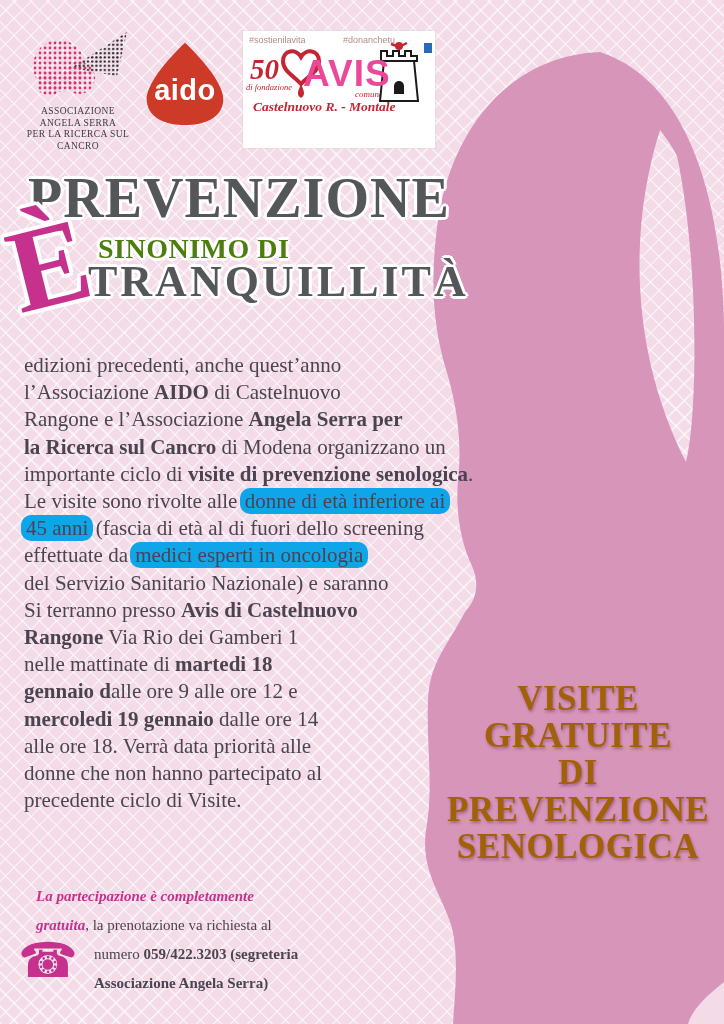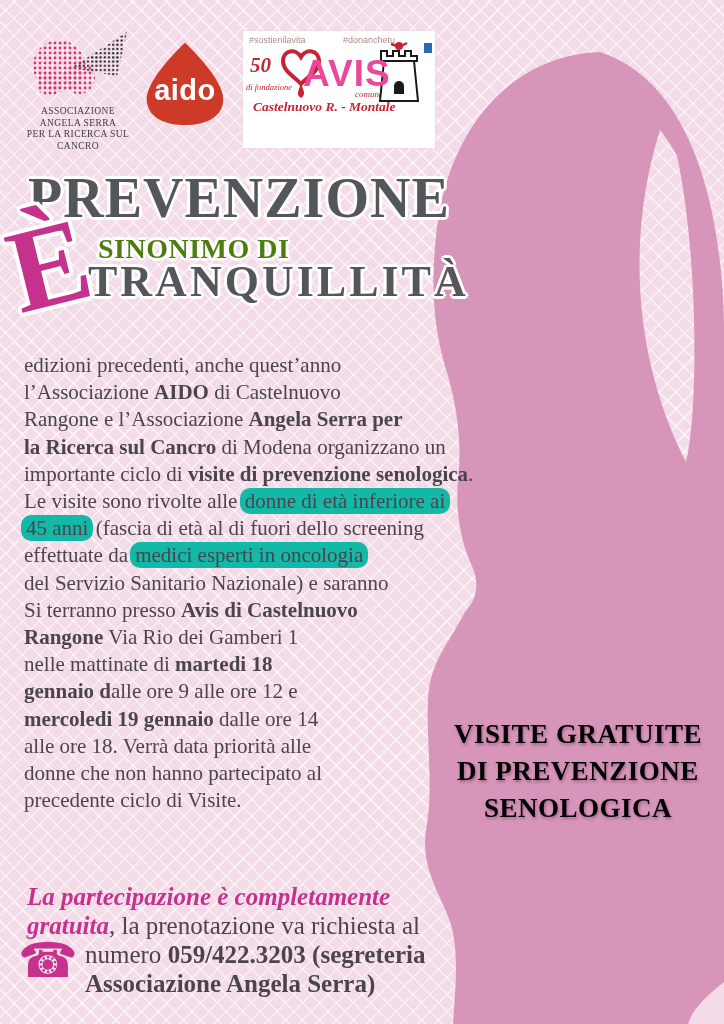--- a/index.html
+++ b/index.html
@@ -17,49 +17,49 @@
   
   #logo-angela{left:18px;top:26px;width:120px;z-index:5;text-align:center;}
   #logo-angela .caption{font-size:9.5px;line-height:11.5px;color:#3c3c3c;letter-spacing:.4px;font-family:"Liberation Serif",serif;}
   #logo-aido{left:137px;top:40px;width:96px;height:86px;z-index:5;}
   #logo-aido .aido-word{position:absolute;left:0;top:34px;width:96px;text-align:center;color:#fff;
      font-family:"Liberation Sans",sans-serif;font-weight:bold;font-size:29px;letter-spacing:.5px;}
   #logo-avis{left:243px;top:31px;width:192px;height:117px;background:#fff;z-index:5;box-shadow:0 0 0 1px rgba(0,0,0,.03);}
   #logo-avis .hash{position:absolute;top:4px;font-size:9px;color:#b08c8a;font-family:"Liberation Sans",sans-serif;}
   #hash-left{left:6px;} #hash-right{left:100px;}
   .red-script{color:#c52433;font-style:italic;font-family:"Liberation Serif",serif;}
-  #avis-50{position:absolute;left:7px;top:22px;font-size:21px;font-weight:bold;text-align:right;}
+  #avis-50{position:absolute;left:7px;top:22px;font-size:29px;font-weight:bold;text-align:right;}
   #avis-fond{position:absolute;left:3px;top:51px;font-size:8.5px;}
   #avis-name{position:absolute;left:60px;top:22px;font-size:37px;font-weight:bold;color:#ec4899;
      font-family:"Liberation Sans",sans-serif;letter-spacing:1px;z-index:2;}
   #avis-heart{position:absolute;left:34px;top:12px;z-index:1;}
   #avis-comunale{position:absolute;left:112px;top:58px;font-size:9px;}
   #avis-place{position:absolute;left:10px;top:68px;font-size:13.5px;font-weight:bold;}
   #avis-castle{position:absolute;right:14px;top:10px;}
   #avis-social{position:absolute;right:3px;top:12px;width:8px;height:10px;background:#2a6ab5;}
   
   .outline{text-shadow:3px 0 0 #fff,-3px 0 0 #fff,0 3px 0 #fff,0 -3px 0 #fff,2px 2px 0 #fff,-2px 2px 0 #fff,2px -2px 0 #fff,-2px -2px 0 #fff;}
   #title-line1{left:28px;top:166px;font-size:56px;font-weight:bold;color:#55565a;letter-spacing:1px;z-index:6;}
   #title-accent{left:10px;top:216px;font-size:118px;line-height:100px;font-weight:bold;color:#c5318d;
      transform:rotate(-14deg);z-index:7;
      text-shadow:4px 0 0 #fff,-4px 0 0 #fff,0 4px 0 #fff,0 -4px 0 #fff,3px 3px 0 #fff,-3px 3px 0 #fff,3px -3px 0 #fff,-3px -3px 0 #fff;}
   #title-line2-small{left:98px;top:233px;font-size:28px;font-weight:bold;color:#4d7c0f;letter-spacing:.5px;z-index:6;}
   #title-line2-big{left:88px;top:256px;font-size:44px;font-weight:bold;color:#55565a;letter-spacing:3px;z-index:6;}
   
   #body-text{left:24px;top:352px;width:478px;z-index:6;color:#4b4450;font-size:21px;line-height:27.2px;}
   #body-text div{white-space:nowrap;}
   .b{font-weight:bold;}
-  .hl{background:#14b8a6;border-radius:10px;padding:1px 5px;margin:4px -3px;}
+  .hl{background:#0ea5e9;border-radius:10px;padding:1px 5px;margin:4px -3px;}
   .mi{color:#c5318d;font-style:italic;font-weight:bold;}
   
-  #banner{left:440px;top:680px;width:276px;z-index:6;text-align:center;color:#000000;
-     font-weight:bold;font-size:27px;line-height:37px;letter-spacing:.5px;
-     text-shadow:1px 2px 3px rgba(96,42,72,.45);margin-top:36px;}
+  #banner{left:440px;top:680px;width:276px;z-index:6;text-align:center;color:#a16207;
+     font-weight:bold;font-size:35px;line-height:37px;letter-spacing:.5px;
+     text-shadow:1px 2px 3px rgba(96,42,72,.45);}
   
-  #footer-text{left:27px;top:882px;width:470px;z-index:6;color:#4b4450;font-size:25px;line-height:29px;}
+  #footer-text{left:36px;top:882px;width:470px;z-index:6;color:#4b4450;font-size:15px;line-height:29px;}
   #footer-text div{white-space:nowrap;}
   #footer-text div:nth-child(3),#footer-text div:nth-child(4){margin-left:58px;}
   #phone-icon{left:18px;top:936px;z-index:6;font-size:48px;line-height:48px;color:#c5318d;
      font-family:"DejaVu Sans",sans-serif;}
 </style>
 </head>
 <body>
 
 <svg id="silhouette" class="abs" viewBox="0 0 724 1024" xmlns="http://www.w3.org/2000/svg">
   <path fill="#d795ba" fill-rule="evenodd" d="

